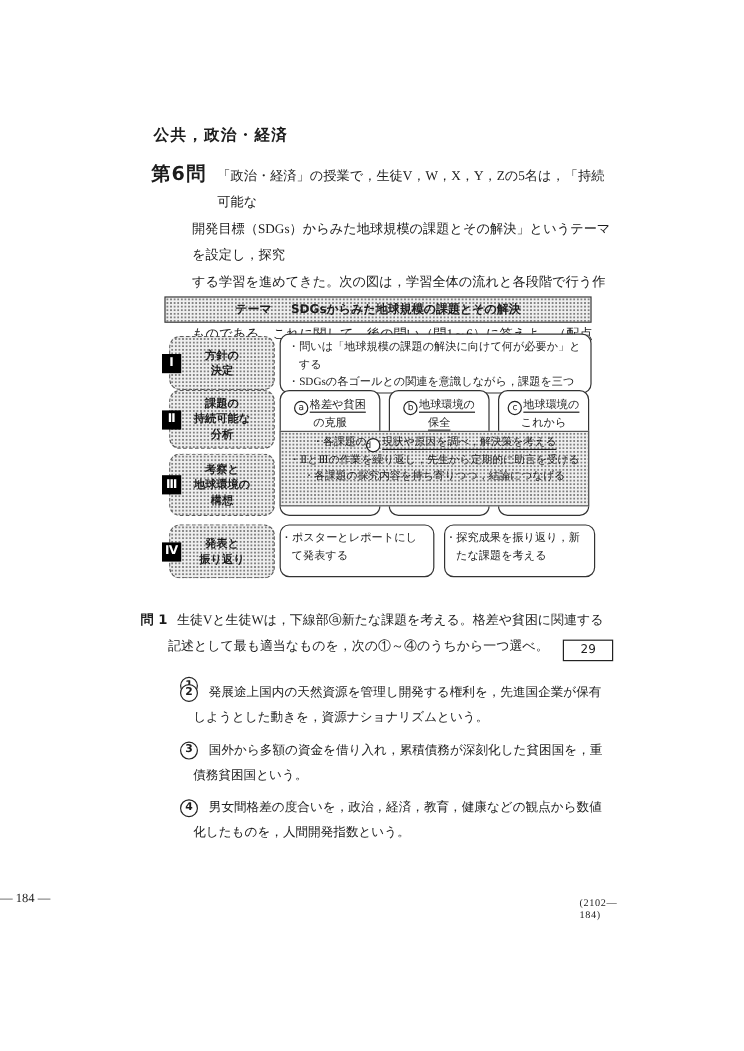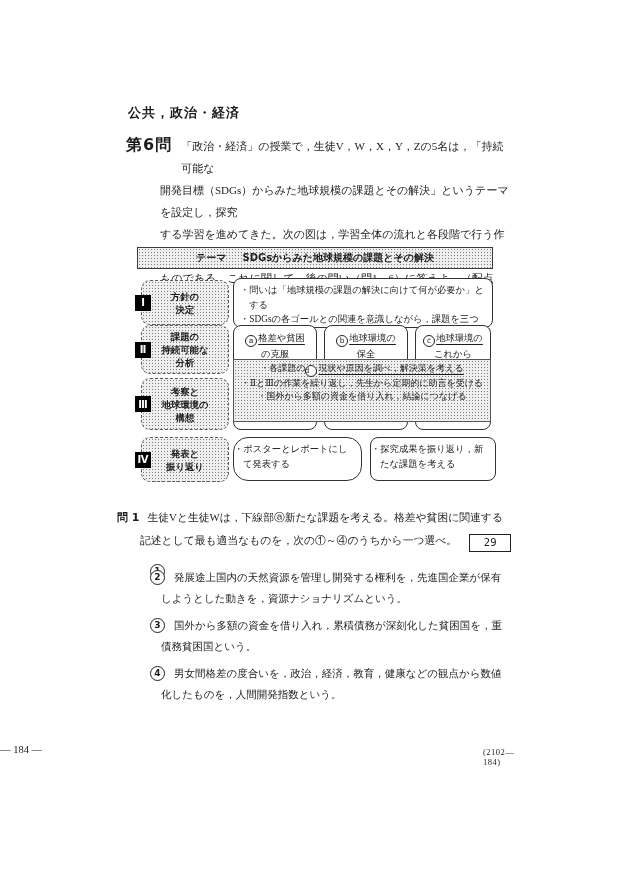--- a/index.html
+++ b/index.html
@@ -38,21 +38,21 @@
         padding:4px 6px;line-height:14.5px;}
   .hang{padding-left:9px;text-indent:-9px;}
   .boxI{left:96px;top:31px;width:246px;height:40px;}
   .topic{position:absolute;top:78px;height:105px;border:1.2px solid #333;border-radius:8px;
         background:#fff;text-align:center;padding-top:5px;line-height:15px;box-sizing:border-box;}
   .tA{left:96px;width:84px;}
   .tB{left:187px;width:84px;}
   .tC{left:278px;width:76px;}
   .overlay{position:absolute;left:96px;top:112px;width:248px;height:57px;z-index:2;
         border:1px solid #555;padding:2px 4px;font-size:9px;line-height:13.5px;}
-  .boxIV1{left:96px;top:190px;width:112px;height:34px;border-radius:15px;}
+  .boxIV1{left:96px;top:190px;width:112px;height:34px;}
   .boxIV2{left:233px;top:190px;width:109px;height:34px;}
   .u{text-decoration:underline;text-underline-offset:2.5px;}
   .cmark{display:inline-flex;width:10px;height:10px;border:1px solid #222;border-radius:50%;
         align-items:center;justify-content:center;font-size:7.5px;line-height:1;background:#fff;
         font-family:"DejaVu Sans",sans-serif;vertical-align:-2px;margin-right:1px;}
 
   
   .q1{position:absolute;left:117px;top:506px;width:400px;font-size:10.8px;line-height:22px;}
   .q1 .l1{display:flex;align-items:baseline;}
   .qlbl{font-weight:bold;font-family:"DejaVu Sans",sans-serif;white-space:nowrap;
@@ -128,21 +128,21 @@
       <div><span class="u">保全</span></div>
     </div>
     <div class="topic tC">
       <div><span class="cmark">c</span><span class="u">地球環境の</span></div>
       <div><span>これから</span></div>
     </div>
 
     <div class="overlay dots">
       <div class="hang"><span>・各課題の</span><span class="cmark">d</span><span class="u">現状や原因を調べ，解決策を考える</span></div>
       <div class="hang">・ⅡとⅢの作業を繰り返し，先生から定期的に助言を受ける</div>
-      <div class="hang">・国外から多額の資金を借り入れ，結論につなげる</div>
+      <div class="hang">・各課題の探究内容を持ち寄りつつ，結論につなげる</div>
     </div>
 
     <div class="stage dots stIV">
       <span class="badge">Ⅳ</span>
       <span class="lbl">発表と
 振り返り</span>
     </div>
     <div class="rbox boxIV1 hang">・ポスターとレポートにして発表する</div>
     <div class="rbox boxIV2 hang">・探究成果を振り返り，新たな課題を考える</div>
   </div>

